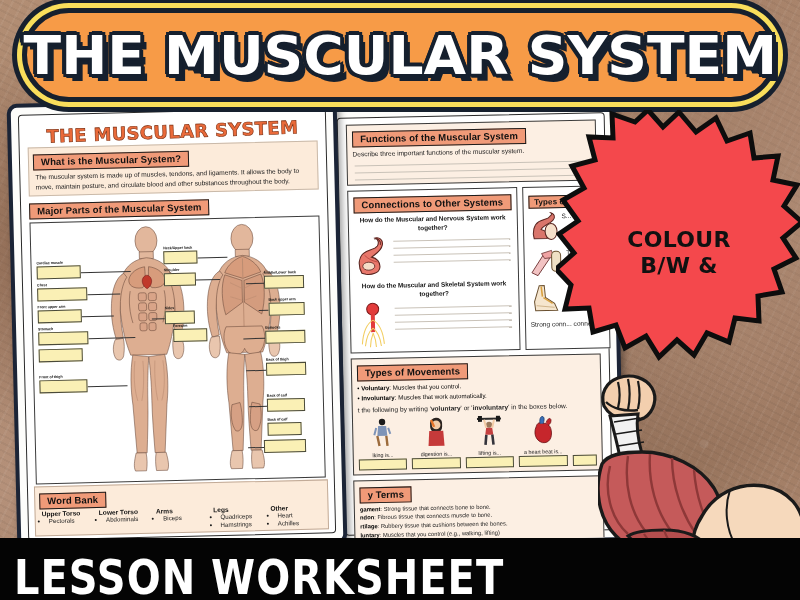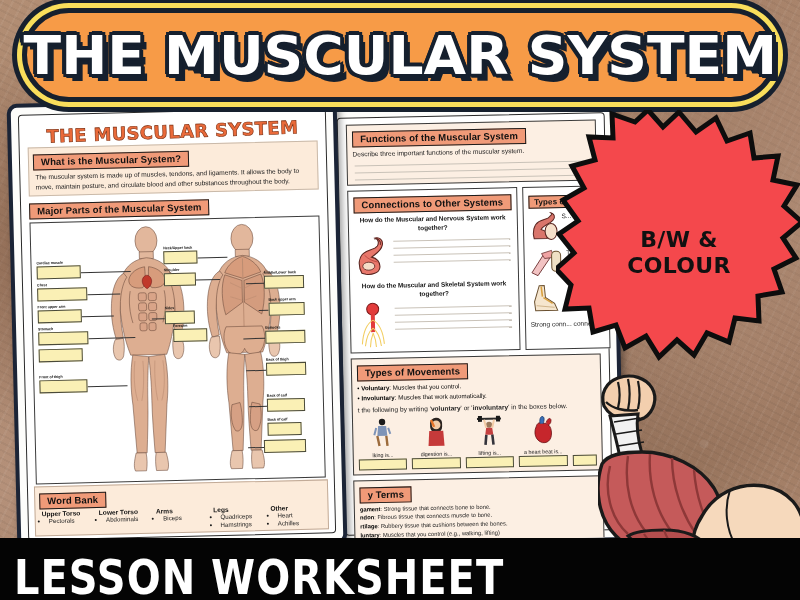--- a/index.html
+++ b/index.html
@@ -570,19 +570,19 @@
   <path d="M132 130 C126 148 128 170 138 186" fill="none" stroke="#1a1a1a" stroke-width="2"></path>
 
   <path d="M30 176 C50 196 86 200 108 186 C102 176 86 170 66 170 C48 170 36 172 30 176 Z" fill="#B44E4E" stroke="#1a1a1a" stroke-width="3"></path>
   <path d="M46 174 C52 184 60 190 70 192 M66 170 C70 182 78 190 88 192" fill="none" stroke="#8E3838" stroke-width="2.2"></path>
 </svg>
 
 <svg id="badge" viewBox="0 0 246 282">
   <polygon points="123,2 140,22 160,8 171,31 194,23 198,48 222,46 217,70 241,75 228,96 246,112 227,128 240,148 218,159 226,182 202,186 203,211 179,208 173,232 151,223 138,245 121,230 103,247 90,226 69,238 60,215 37,222 33,198 9,199 15,175 0,159 18,143 3,124 22,111 7,90 28,78 16,56 39,50 33,27 57,28 56,4 79,12 92,0 107,17" fill="#F4484C" stroke="#0d0d0d" stroke-width="5"></polygon>
 </svg>
 <div id="badge-text" style="position:absolute;left:556px;top:110px;width:246px;height:282px;z-index:9;display:flex;flex-direction:column;align-items:center;justify-content:center;font-family:'DejaVu Sans',sans-serif;font-weight:bold;font-size:22px;line-height:1.18;color:#111;text-align:center;pointer-events:none">
+  <div>COLOUR</div>
   <div>B/W &amp;</div>
-  <div>COLOUR</div>
 </div>
 
 <div id="bottom">
   <div id="bottom-text">LESSON WORKSHEET</div>
 </div>
 
 </body></html>

